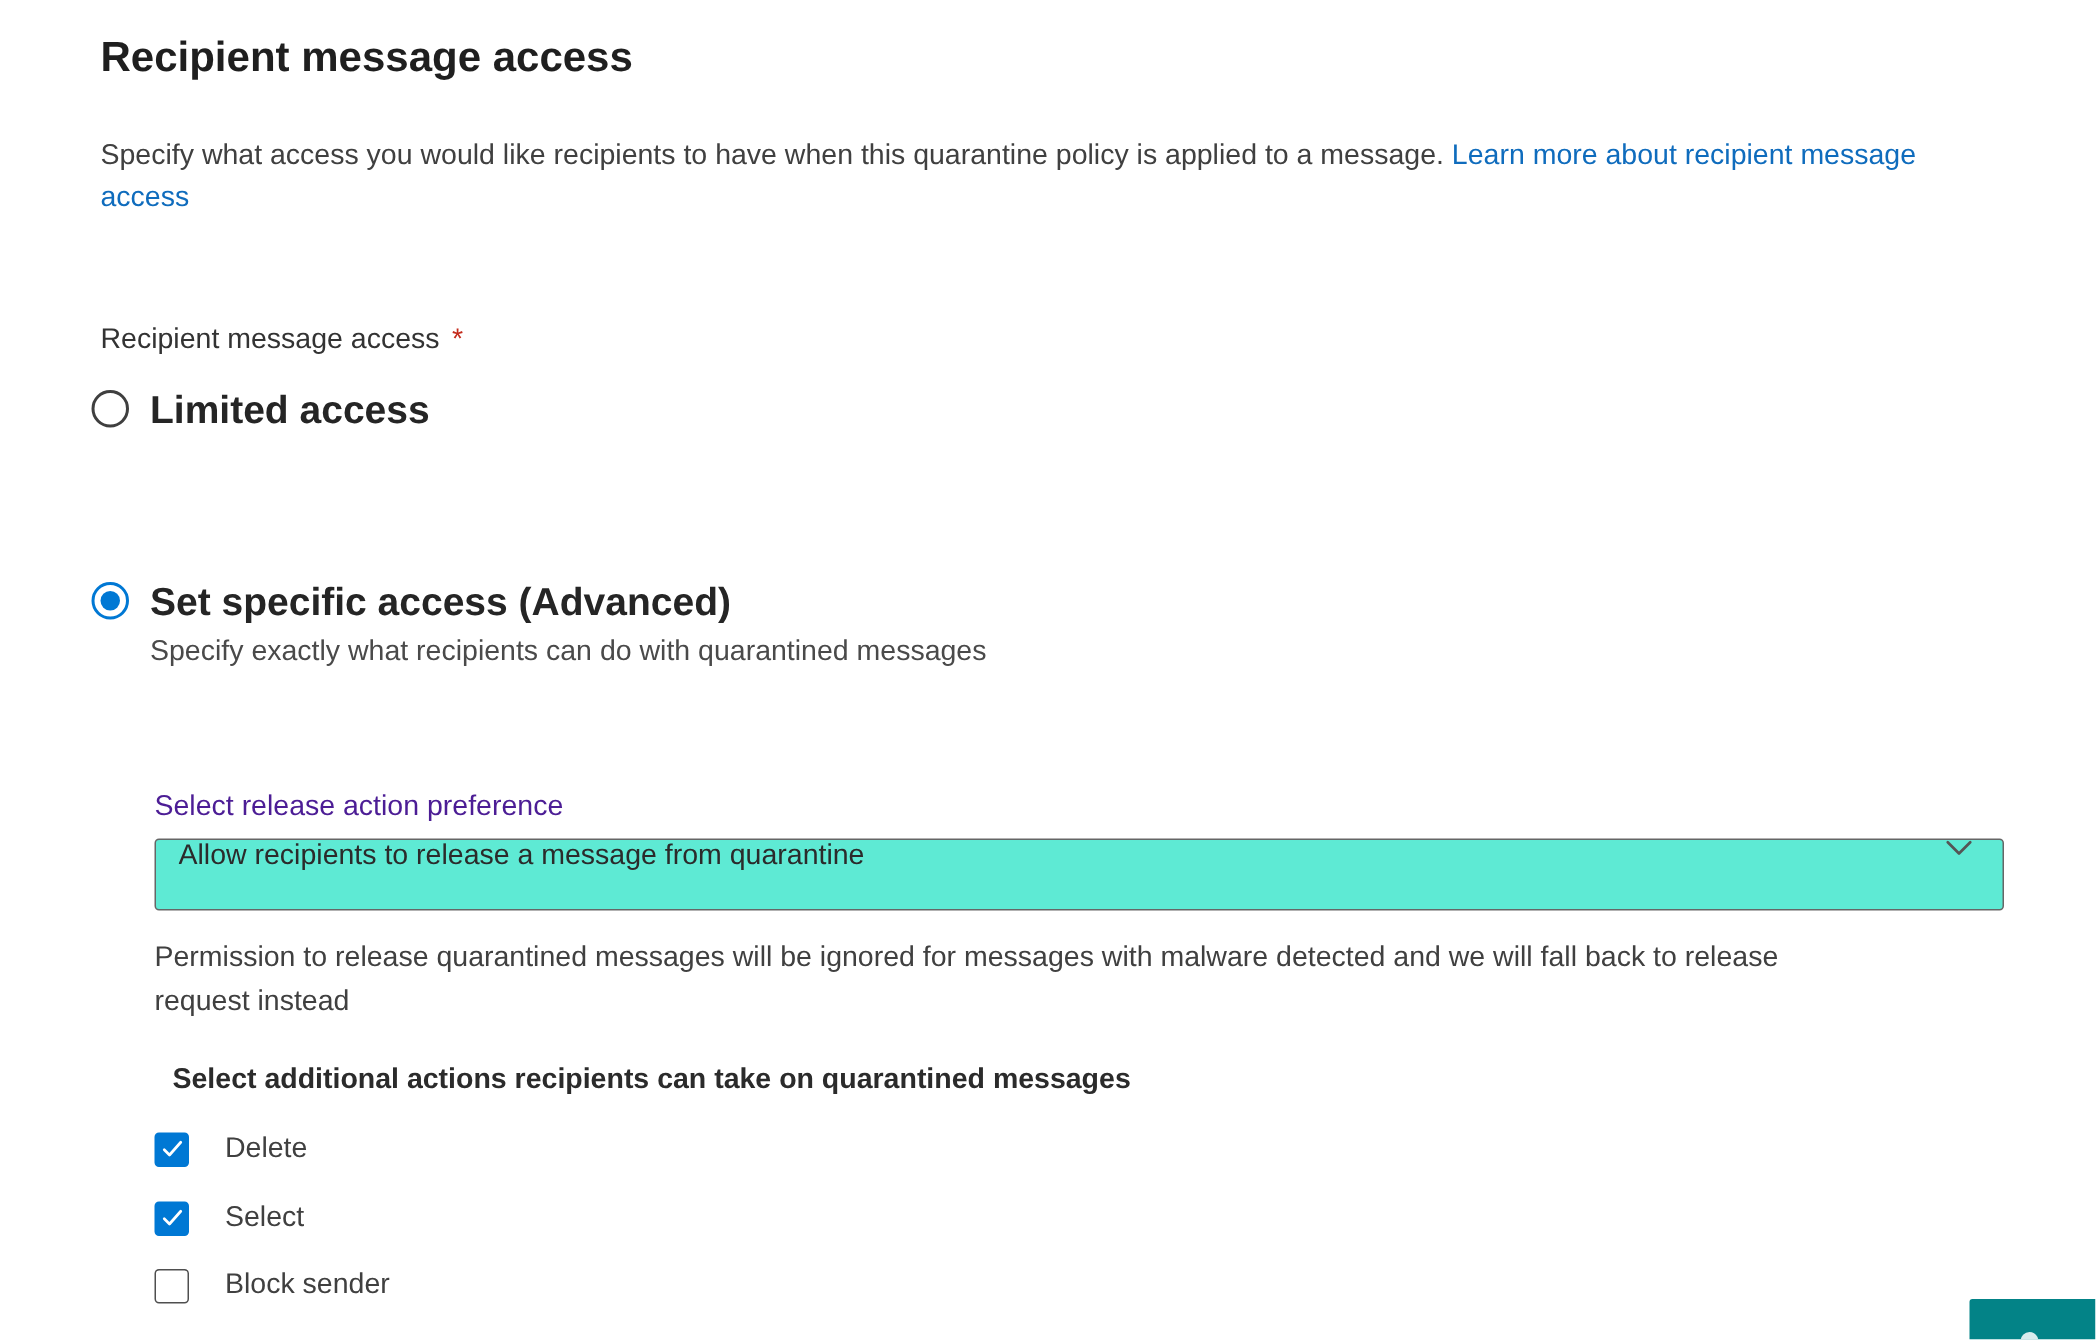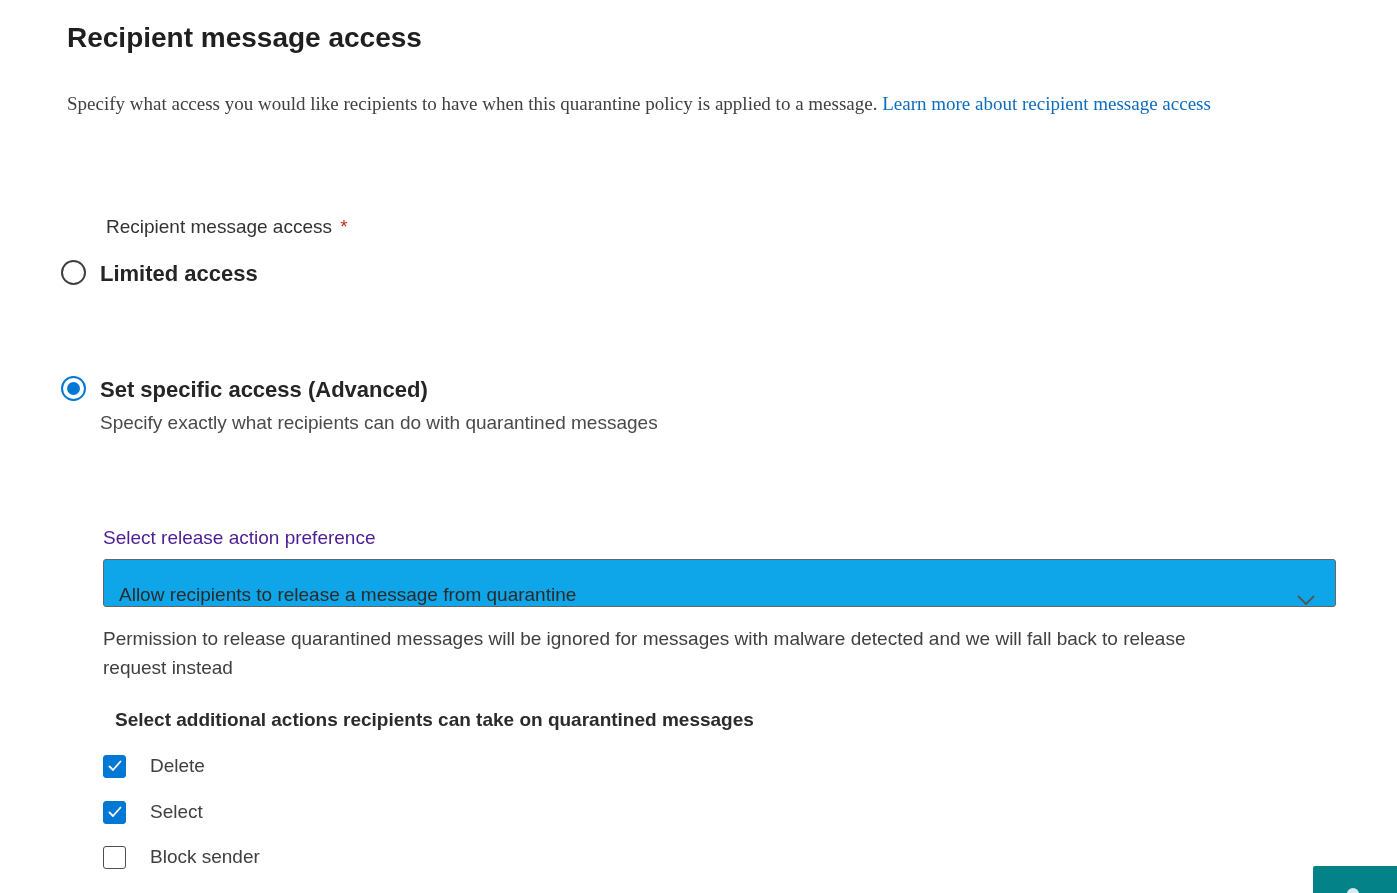--- a/index.html
+++ b/index.html
@@ -6,62 +6,62 @@
   html, body { width: 1397px; height: 893px; background: #ffffff; overflow: hidden; }
   body { font-family: "Liberation Sans", sans-serif; position: relative; color: #3d3d3d; }
 
   .title {
     position: absolute; left: 67px; top: 22px;
     font-size: 28px; font-weight: 700; color: #1f1f1f; letter-spacing: 0;
   }
 
   .intro {
     position: absolute; left: 67px; top: 90px; max-width: 1272px;
-    font-size: 19px; line-height: 28px; color: #404040; font-family: Liberation Serif, serif;
+    font-size: 19px; line-height: 28px; color: #404040;
   }
   .link { color: #0f6cbd; text-decoration: none; cursor: pointer; }
 
   .field-label {
     position: absolute; left: 67px; top: 216px;
-    font-size: 19px; color: #333333; margin-left: 39px;
+    font-size: 19px; color: #333333;
   }
   .req { color: #c42b1c; margin-left: 3px; }
 
   .option { position: absolute; left: 61px; cursor: pointer; }
   .option1 { top: 258px; }
-  .option2 { top: 374px; }
+  .option2 { top: 386px; }
 
   .radio {
     position: absolute; left: 0; top: 2px;
     width: 25px; height: 25px; border-radius: 50%;
     background: #ffffff; display: flex; align-items: center; justify-content: center;
   }
   .radio.unselected { border: 2px solid #3f3f3f; }
   .radio.selected { border: 2px solid #0078d4; }
   .radio .dot { width: 13px; height: 13px; border-radius: 50%; background: #0078d4; }
 
   .option-label {
     margin-left: 39px; padding-top: 3px;
-    font-size: 22px; font-weight: 700; color: #252525; line-height: 25px;
+    font-size: 26px; font-weight: 700; color: #252525; line-height: 25px;
   }
   .option-desc {
     margin-left: 39px; margin-top: 6px;
     font-size: 19px; color: #4a4a4a; line-height: 29px; white-space: pre-line;
   }
 
   .select-label {
     position: absolute; left: 103px; top: 527px;
     font-size: 19px; color: #4c1d95; text-align: center;
   }
 
   .dropdown {
     position: absolute; left: 103px; top: 559px;
     width: 1233px; height: 48px;
-    border: 1px solid #666666; border-radius: 3px; background: #0ea5e9;
-    display: flex; align-items: flex-end; cursor: pointer;
+    border: 1px solid #666666; border-radius: 3px; background: #5eead4;
+    display: flex; align-items: flex-start; cursor: pointer;
   }
   .dropdown-value {
     margin-left: 15px; font-size: 19px; color: #2b2b2b;
     flex: 1; white-space: nowrap; overflow: hidden;
   }
   .chevron { margin-right: 20px; display: flex; align-items: center; }
 
   .note {
     position: absolute; left: 103px; top: 624px; max-width: 1240px;
     font-size: 19px; line-height: 29px; color: #404040; white-space: pre-line;

